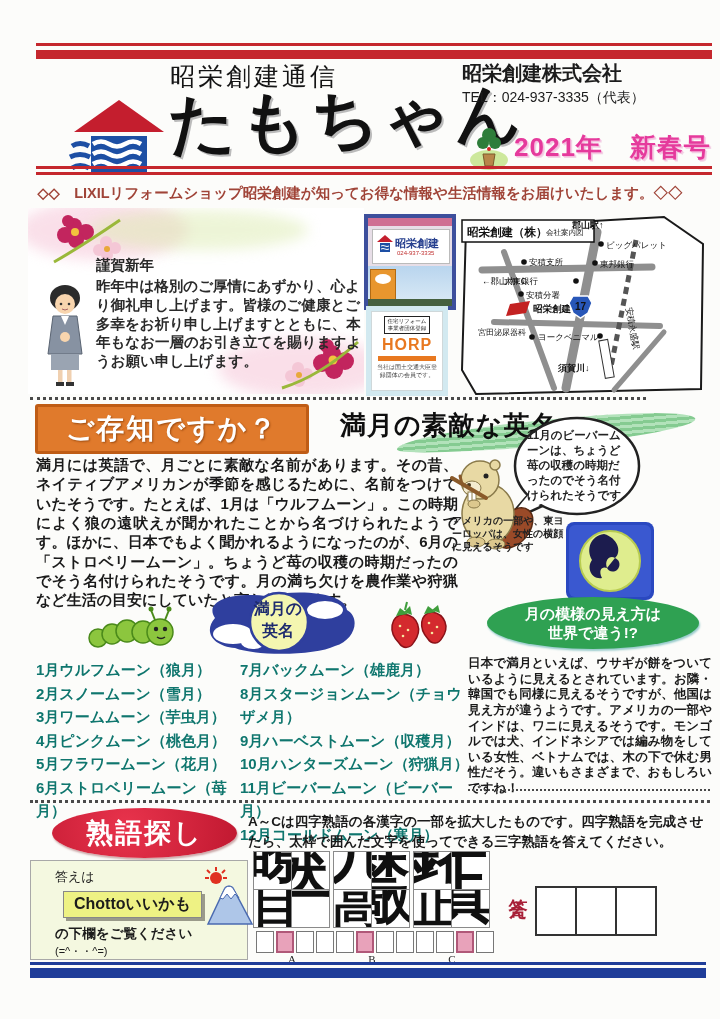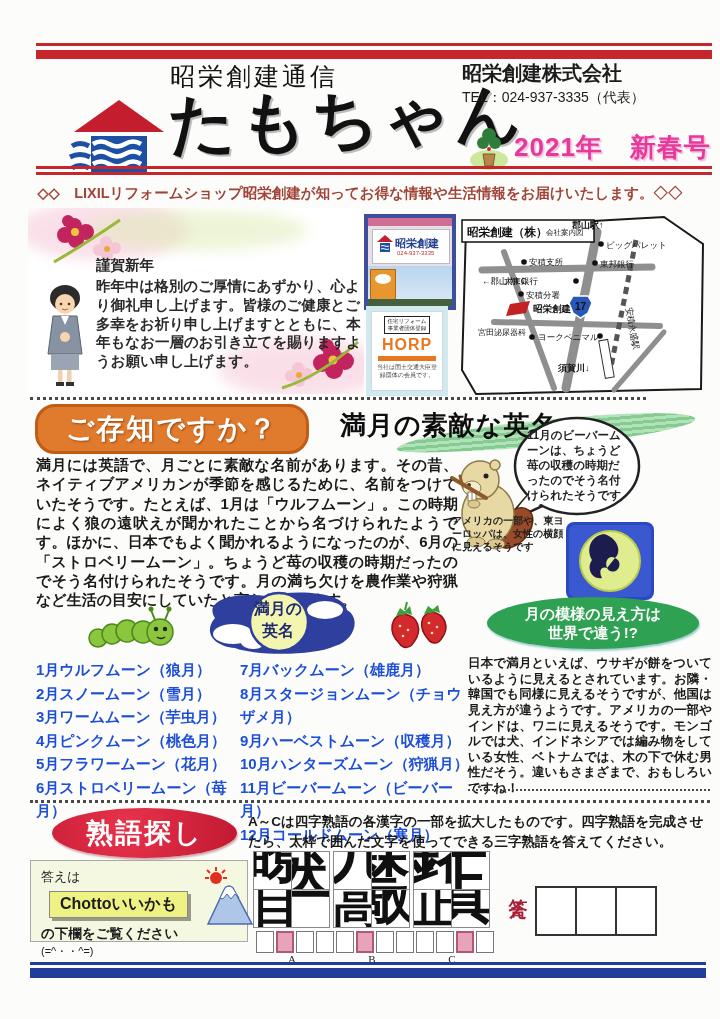--- a/index.html
+++ b/index.html
@@ -65,21 +65,21 @@
   #map{left:454px;top:212px;width:258px;height:187px;}
   #map text{font-family:"Liberation Sans",sans-serif;fill:#111;}
 
   .dotted{border-top:3px dotted #4a4a4a;height:0;}
   #dotted-1{left:30px;top:397px;width:616px;}
   #dotted-2{left:468px;top:789px;width:242px;border-top:2px dotted #4a4a4a;}
   #dotted-3{left:30px;top:800px;width:680px;}
 
   
   #know-badge{left:35px;top:404px;width:268px;height:44px;background:#e07a2c;border:3px solid #bf5c15;
-              border-radius:20px;color:#fff;font-size:28px;font-weight:bold;text-align:center;line-height:44px;
+              border-radius:3px;color:#fff;font-size:28px;font-weight:bold;text-align:center;line-height:44px;
               letter-spacing:2px;text-shadow:1px 1px 2px #9a4a10;}
   #swoosh{left:396px;top:420px;width:300px;height:26px;transform:rotate(-5deg);
           background:repeating-linear-gradient(180deg,#b2e2ba 0 3px,#85cb91 3px 6px);
           border-radius:60% 40% 50% 60%/70% 50% 60% 40%;}
   #know-heading{left:340px;top:408px;font-size:26px;font-weight:bold;color:#0e0e0e;letter-spacing:1px;}
   #know-body{left:36px;top:455px;width:422px;font-size:15px;font-weight:600;line-height:1.29;
              text-align:justify;color:#1a1a1a;}
 
   
   #bubble{left:505px;top:414px;width:140px;height:112px;}
@@ -89,39 +89,39 @@
   #moon-photo{left:566px;top:522px;width:88px;height:78px;}
 
   
   #caterpillar{left:85px;top:598px;}
   #moon-badge{left:195px;top:588px;width:165px;height:70px;}
   #moon-badge-text{left:247px;top:598px;width:62px;text-align:center;font-size:16px;font-weight:bold;
                    color:#1d2a6e;line-height:1.35;}
   #strawberries{left:382px;top:598px;}
 
   
-  .moonlist{font-size:15px;font-weight:600;line-height:23.5px;color:#1d4ed8;}
+  .moonlist{font-size:15px;font-weight:600;line-height:23.5px;color:#0f766e;}
   #moonlist-left{left:36px;top:658px;width:205px;}
   #moonlist-right{left:240px;top:658px;width:235px;}
 
   
   #world-badge{left:487px;top:597px;width:212px;height:52px;background:#2fa152;border-radius:50%;
                color:#fff;font-weight:bold;text-align:center;padding-top:8px;box-sizing:border-box;
                font-size:15px;line-height:1.25;box-shadow:1px 2px 2px #9cc;}
   #world-body{left:468px;top:656px;width:244px;font-size:12.5px;font-weight:600;line-height:1.25;
               text-align:justify;color:#1a1a1a;}
 
   
   #puzzle-badge{left:52px;top:808px;width:185px;height:50px;background:radial-gradient(circle at 40% 35%,#e8334c,#c01830);
                 border-radius:50%;color:#fff;font-size:27px;font-weight:bold;text-align:center;line-height:50px;
                 letter-spacing:2px;box-shadow:1px 2px 2px #caa;}
   #puzzle-instr{left:248px;top:812px;width:464px;font-size:13.5px;font-weight:600;line-height:1.5;color:#1a1a1a;}
 
-  #hint-box{left:30px;top:860px;width:218px;height:82px;background:#f4f8e0;border:1px solid #a8a8a8;
-            padding:7px 10px;box-sizing:border-box;}
+  #hint-box{left:30px;top:860px;width:218px;height:100px;background:#f4f8e0;border:1px solid #a8a8a8;
+            padding:7px 24px;box-sizing:border-box;}
   #hint-box .p1{font-size:13px;}
   #hint-box .hl{display:inline-block;margin:5px 0 7px 8px;padding:2px 10px;background:#eef284;
                 border:1px solid #888;box-shadow:3px 3px 0 #9a9a8a;font-size:16px;font-weight:bold;}
   #hint-box .p2{font-size:13.5px;font-weight:bold;}
   #hint-box .p3{font-size:11px;margin-top:1px;}
   #fuji{left:202px;top:866px;}
 
   .pgrid{position:absolute;top:852px;width:76px;height:76px;display:grid;
          grid-template-columns:38px 38px;grid-template-rows:38px 38px;background:#fff;}
   .pcell{position:relative;overflow:hidden;border:1px solid #8a8a8a;margin:-1px 0 0 -1px;background:#fff;}

